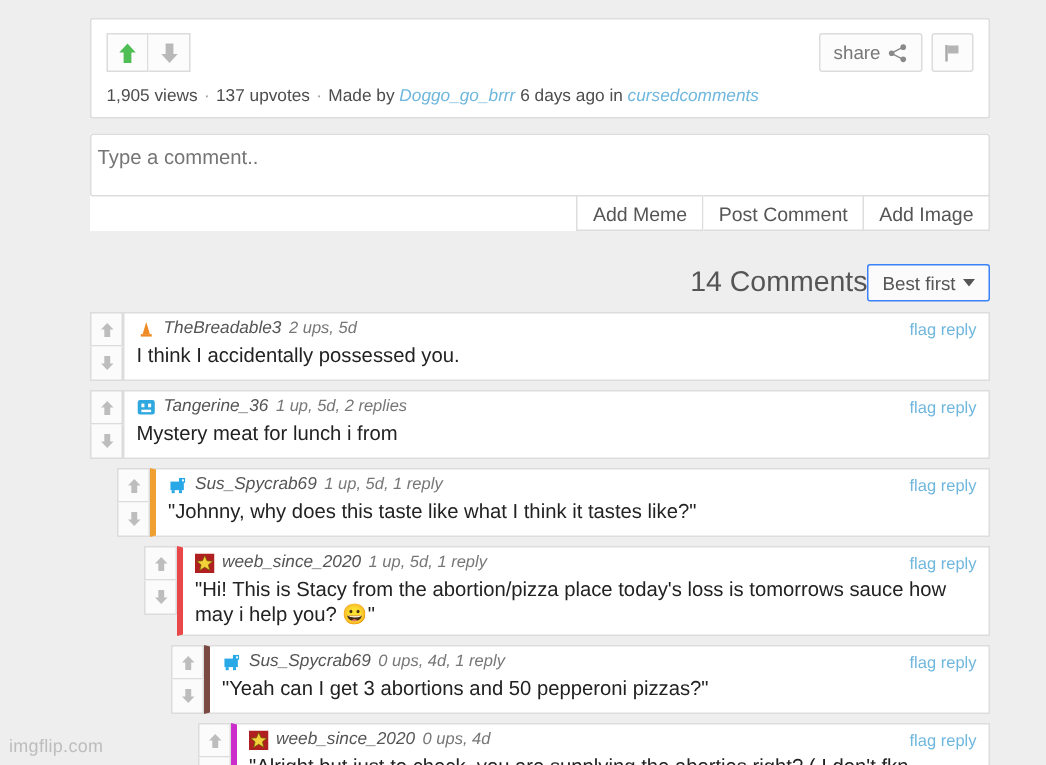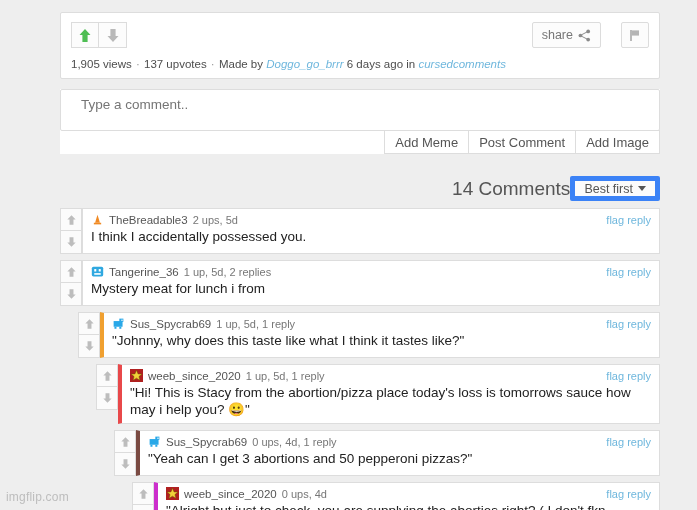--- a/index.html
+++ b/index.html
@@ -31,21 +31,21 @@
 
   .vote-group { display: flex; }
   .vote-btn {
     width: 28px; height: 26px; border: 1px solid #dcdcdc; background: #fcfcfc;
     display: flex; align-items: center; justify-content: center;
     cursor: pointer;
   }
   .vote-btn + .vote-btn { border-left: none; }
   .arrow-up, .arrow-dn { width: 14px; height: 15px; display: block; }
 
-  .right-btns { display: flex; gap: 20px; }
+  .right-btns { display: flex; gap: 6px; }
   .share-btn {
     height: 26px; border: 1px solid #dcdcdc; background: #fcfcfc;
     display: flex; align-items: center; gap: 5px; padding: 0 9px;
     font-size: 12.5px; color: #777; cursor: pointer; border-radius: 2px;
   }
   .flag-btn {
     width: 28px; height: 26px; border: 1px solid #dcdcdc; background: #fcfcfc;
     display: flex; align-items: center; justify-content: center; cursor: pointer;
     border-radius: 2px;
   }
@@ -54,39 +54,39 @@
     margin-top: 9px; font-size: 11.5px; color: #4d4d4d; line-height: 14px;
     white-space: nowrap;
   }
   .meta-line a { color: #6fb7dd; text-decoration: none; font-style: italic; }
   .dot { color: #999; padding: 0 1px; }
 
   
   .comment-card { margin-top: 10px; background:#fff; }
   .comment-input {
     width: 600px; height: 42px; border: 1px solid #dddddd; background: #fff;
-    padding: 7px 20px; font-size: 13.5px; color: #8d8d8d;
+    padding: 7px 4px; font-size: 13.5px; color: #8d8d8d;
     font-family: "Liberation Sans", sans-serif; resize: none; outline: none;
     display: block; border-radius: 2px;
   }
   .comment-actions { display: flex; justify-content: flex-end; margin-top: -1px; }
   .act-btn {
     height: 24px; border: 1px solid #dddddd; background: #fff;
     padding: 0 10px; font-size: 13px; color: #555; cursor: pointer;
     display: flex; align-items: center; font-family: "Liberation Sans", sans-serif;
   }
   .act-btn + .act-btn { border-left: none; }
 
   
   .comments-head {
     margin-top: 22px; display: flex; align-items: center; justify-content: flex-end;
   }
   .comments-title { font-size: 19px; color: #555; font-weight: normal; }
   .sort-btn {
-    height: 25px; border: 5px solid #3b82f6; background: #fbfbfb; border-radius: 2px;
+    height: 25px; border: 1px solid #3b82f6; background: #fbfbfb; border-radius: 2px;
     padding: 0 9px; font-size: 12.5px; color: #555; cursor: pointer;
     display: flex; align-items: center; gap: 5px;
   }
   .caret {
     width: 0; height: 0; border-left: 4px solid transparent;
     border-right: 4px solid transparent; border-top: 5px solid #555;
   }
 
   
   .clist { margin-top: 7px; }
@@ -96,21 +96,21 @@
     width: 22px; height: 23px; border: 1px solid #dcdcdc; background: #fbfbfb;
     display: flex; align-items: center; justify-content: center; cursor: pointer;
   }
   .cvote + .cvote { border-top: none; }
   .cbody {
     flex: 1; background: #fff; border: 1px solid #dddddd;
     padding: 4px 8px 5px 8px; min-width: 0; position: relative;
   }
   .cbody.bordered { border-left-width: 4px; border-left-style: solid; }
   .chead { display: flex; align-items: center; justify-content: space-between; }
-  .chead-left { display: flex; align-items: flex-end; gap: 5px; min-width: 0; }
+  .chead-left { display: flex; align-items: flex-start; gap: 5px; min-width: 0; font-style: italic; }
   .cuser { font-size: 11.5px; color: #555; }
   .cstats { font-size: 11px; color: #777; white-space: nowrap; }
   .clinks { font-size: 11px; color: #6fb7dd; white-space: nowrap; }
   .clinks span { cursor: pointer; }
   .ctext {
     font-size: 13.5px; color: #222; line-height: 17px; margin-top: 2px;
     word-wrap: break-word;
   }
 
   

